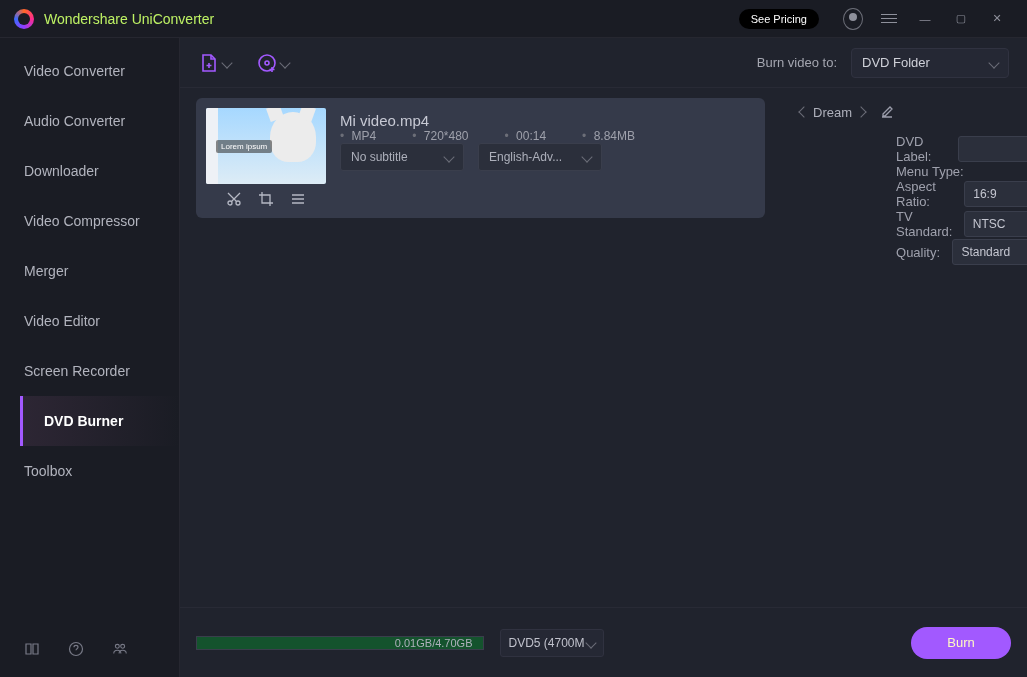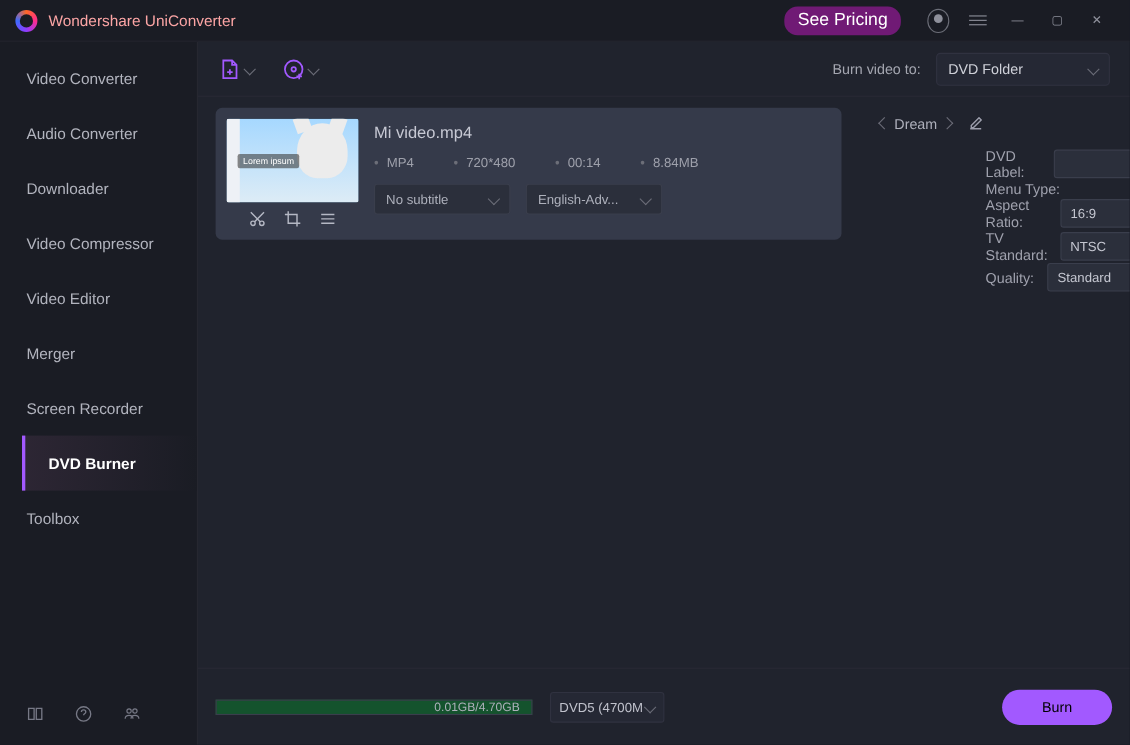--- a/index.html
+++ b/index.html
@@ -22,26 +22,26 @@
   .logo-swirl {
     width: 20px; height: 20px;
     border-radius: 50%;
     background: conic-gradient(#ff6726, #ff2b8e, #8f3cff, #3d6bff, #ff6726);
     margin-right: 10px;
     position: relative;
   }
   .logo-swirl::after{
     content:""; position:absolute; inset:4px; background:#1a1c24; border-radius:50%;
   }
-  .app-title { font-size: 14px; color: #fca5a5; }
+  .app-title { font-size: 14px; color: #bef264; }
   .tb-spacer { flex: 1; }
   .see-pricing {
-    background: #701a75;
+    background: #000000;
     color: #fff;
-    font-size: 16px;
+    font-size: 11px;
     padding: 4px 12px;
     border-radius: 12px;
     margin-right: 16px;
     cursor: pointer;
   }
   .tb-icon {
     width: 20px; height: 20px;
     display: flex; align-items: center; justify-content: center;
     margin: 0 8px;
     color: #8e909b;
@@ -141,21 +141,21 @@
   .thumb .sky{position:absolute; inset:0; background:linear-gradient(#a6d8ff, #ddecf6);}
   .thumb .cat{position:absolute; right:10px; top:4px; width:46px; height:50px; background:#ececec; border-radius:50% 50% 40% 40%;}
   .thumb .ear{position:absolute; width:14px; height:14px; background:#ececec; top:-2px;}
   .thumb .ear.l{right:44px; transform:rotate(-20deg);}
   .thumb .ear.r{right:12px; transform:rotate(20deg);}
   .thumb .banner{position:absolute; left:10px; top:32px; background:rgba(60,60,60,.6); color:#fff; font-size:8px; padding:2px 5px; border-radius:2px;}
   .thumb .sidebar-fake{position:absolute; left:0; top:0; bottom:0; width:12px; background:#eef1f6;}
   .thumb-tools { display:flex; gap:14px; justify-content:center; color:#b5b8c4; }
   .tt { width:18px; height:18px; display:flex; align-items:center; justify-content:center; cursor:pointer;}
 
-  .info-col { flex:1; display:flex; flex-direction:column; gap:12px; padding-top:4px;}
+  .info-col { flex:1; display:flex; flex-direction:column; gap:0; padding-top:4px;}
   .file-name { font-size:15px; color:#c7c9d4; }
   .meta-row { display:flex; gap:36px; color:#9ea0ab; font-size:12px; }
   .meta-row span::before{ content:"• "; color:#6c6e78; margin-right:4px;}
   .sel-row { display:flex; gap:14px; }
   .mini-select {
     height:28px; background:#2b2f3b; border:1px solid #3a3e4c; border-radius:3px;
     display:flex; align-items:center; padding:0 10px; font-size:12px; color:#adb0bb;
     cursor:pointer; justify-content:space-between;
   }
   .mini-select.sub{ width:124px;}
@@ -221,21 +221,21 @@
   }
   .progress-text{ font-size:11px; color:#aeb0bb; }
   .disc-select{
     width:104px; height:28px; background:#252834; border:1px solid #303240; border-radius:3px;
     display:flex; align-items:center; justify-content:space-between; padding:0 8px;
     font-size:12px; color:#c0c2cc; cursor:pointer; overflow:hidden; white-space:nowrap;
   }
   .bb-spacer{flex:1;}
   .burn-btn{
     width:100px; height:32px; border-radius:16px;
-    background:#a259ff; color:#000000; font-size:13px;
+    background:#a259ff; color:#fef9c3; font-size:13px;
     display:flex; align-items:center; justify-content:center; cursor:pointer;
   }
   input { background:transparent; border:none; color:inherit; font:inherit; outline:none; width:100%; }
 </style>
 </head>
 <body>
 
 <div class="titlebar">
   <div class="logo-swirl"></div>
   <div class="app-title">Wondershare UniConverter</div>
@@ -268,24 +268,24 @@
       <div class="side-item">
           <span>Audio Converter</span>
         </div>
       <div class="side-item">
           <span>Downloader</span>
         </div>
       <div class="side-item">
           <span>Video Compressor</span>
         </div>
       <div class="side-item">
+          <span>Merger</span>
+        </div>
+      <div class="side-item">
           <span>Video Editor</span>
-        </div>
-      <div class="side-item">
-          <span>Merger</span>
         </div>
       <div class="side-item">
           <span>Screen Recorder</span>
         </div>
       <div class="side-item active">
           <span>DVD Burner</span>
         </div>
       <div class="side-item">
           <span>Toolbox</span>
         </div>

